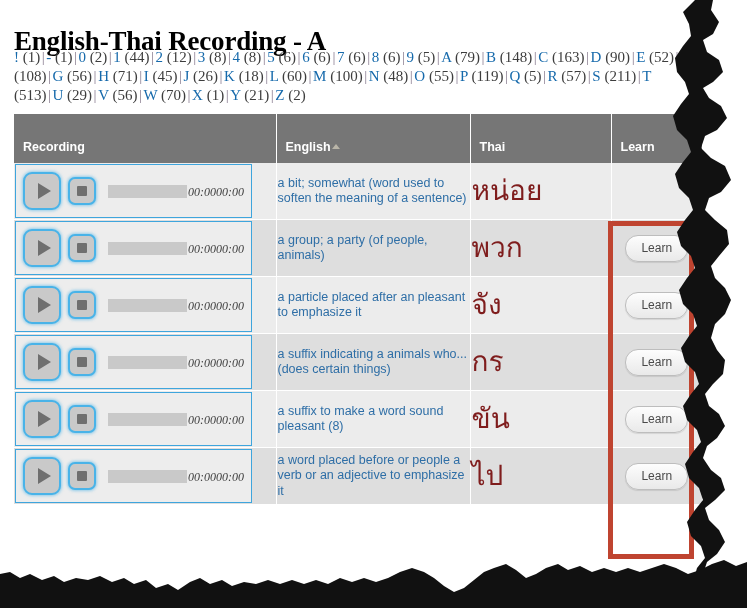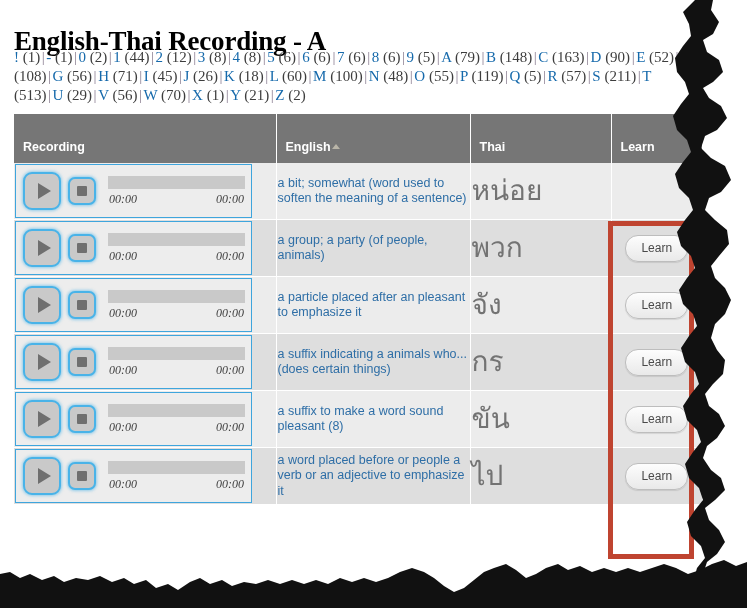--- a/index.html
+++ b/index.html
@@ -149,23 +149,24 @@
     margin-left: 4px;
   }
   .glyph-stop {
     width: 10px; height: 10px;
     background: #6f6f6f;
     border-radius: 1px;
   }
   .track-wrap {
     flex: 1;
     display: flex;
-    flex-direction: column;
+    flex-direction: row;
     justify-content: center;
     min-width: 0;
+    align-items: center;
   }
   .track-bar {
     height: 13px;
     background: #c9c9c9;
     width: 100%;
   }
   .track-times {
     display: flex;
     justify-content: space-between;
     font-family: "Liberation Serif", serif;
@@ -176,21 +177,21 @@
     padding: 0 1px;
   }
 
   
   .eng-text {
     color: #2e6ea6;
     font-size: 12.5px;
     line-height: 15.5px;
   }
   .thai-text {
-    color: #737373;
+    color: #7f1d1d;
     font-size: 28px;
     line-height: 34px;
     font-family: "DejaVu Sans", sans-serif;
   }
 
   
   .learn-btn {
     display: inline-block;
     box-sizing: border-box;
     min-width: 63px;

